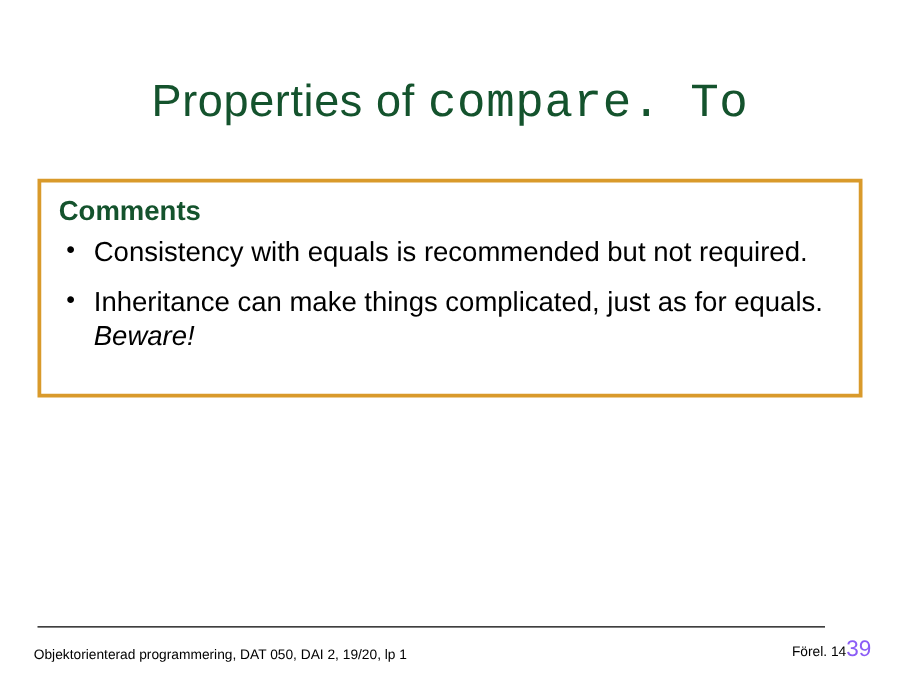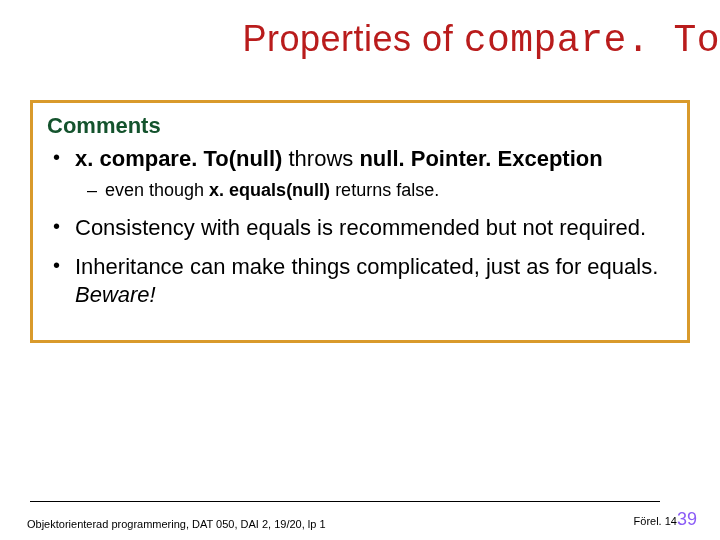--- a/index.html
+++ b/index.html
@@ -1,24 +1,25 @@
 <!DOCTYPE html>
 <html><head>
 <meta charset="utf-8">
 <style>
   * { margin: 0; padding: 0; box-sizing: border-box; }
   html, body { width: 720px; height: 540px; font-family: Verdana, Geneva, sans-serif; background: #fff; overflow: hidden; }
   .slide { width: 720px; height: 540px; position: relative; display: flex; flex-direction: column; }
   .title {
     font-size: 36px;
-    color: #b91c1c;
-    text-align: right;
+    color: #14532d;
+    text-align: center;
     padding: 18px 0 10px 0;
     font-weight: 400;
     letter-spacing: 0.5px;
+    margin-top: 42px;
   }
   .title .mono {
     font-family: "Courier New", Courier, monospace;
     font-size: 38px;
   }
   .content-box {
     border: 3px solid #d99a2b;
     margin: 28px 30px 0 30px;
     padding: 10px 14px 20px 14px;
     flex: 0 0 auto;
@@ -103,28 +104,20 @@
 
   <h1 class="title">
     <span>Properties of </span><span class="mono">compare. To</span>
   </h1>
 
   <div class="content-box">
     <div class="comments-header">Comments</div>
 
     <ul class="level1">
       <li>
-        <span class="b">x. compare. To(null)</span><span> throws </span><span class="b">null. Pointer. Exception</span>
-        <ul class="level2">
-          <li>
-            <span>even though </span><span class="b">x. equals(null)</span><span> returns false.</span>
-          </li>
-        </ul>
-      </li>
-      <li>
         <span>Consistency with equals is recommended but not required.</span>
       </li>
       <li>
         <span>Inheritance can make things complicated, just as for equals. </span><span class="i">Beware!</span>
       </li>
     </ul>
   </div>
 
   <div class="footer">
     <div class="rule"></div>

